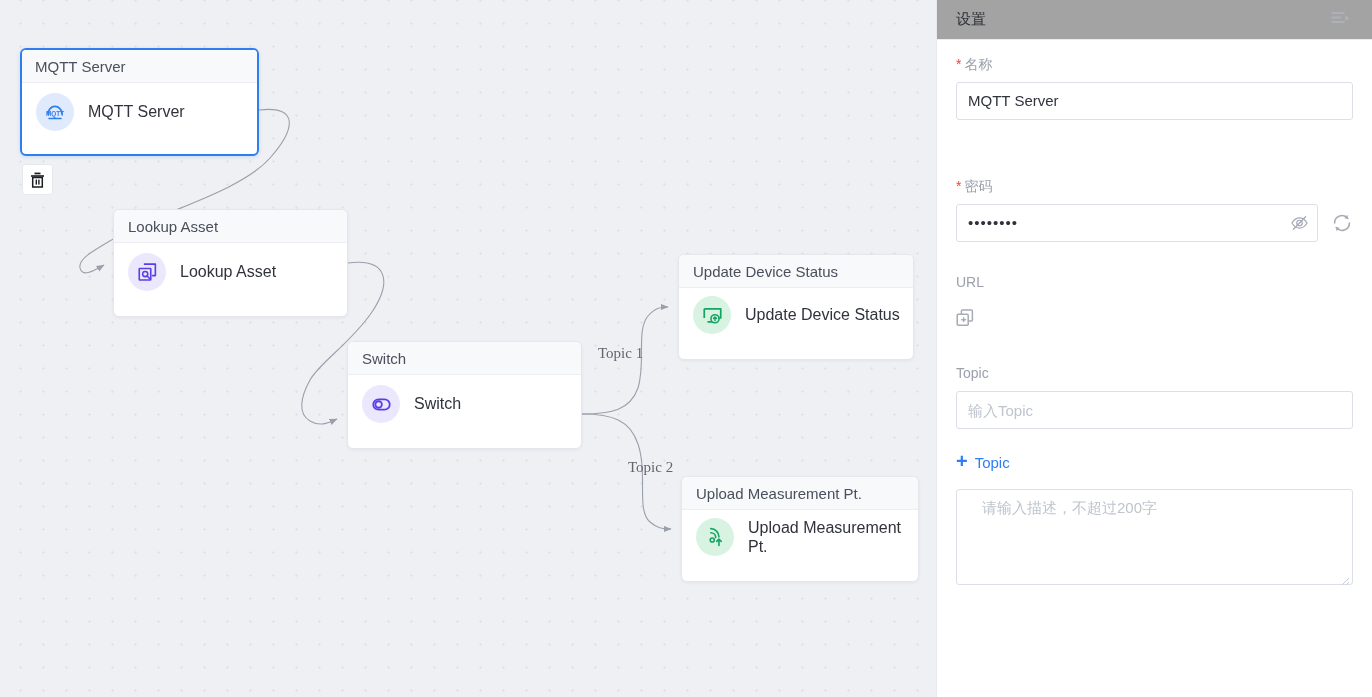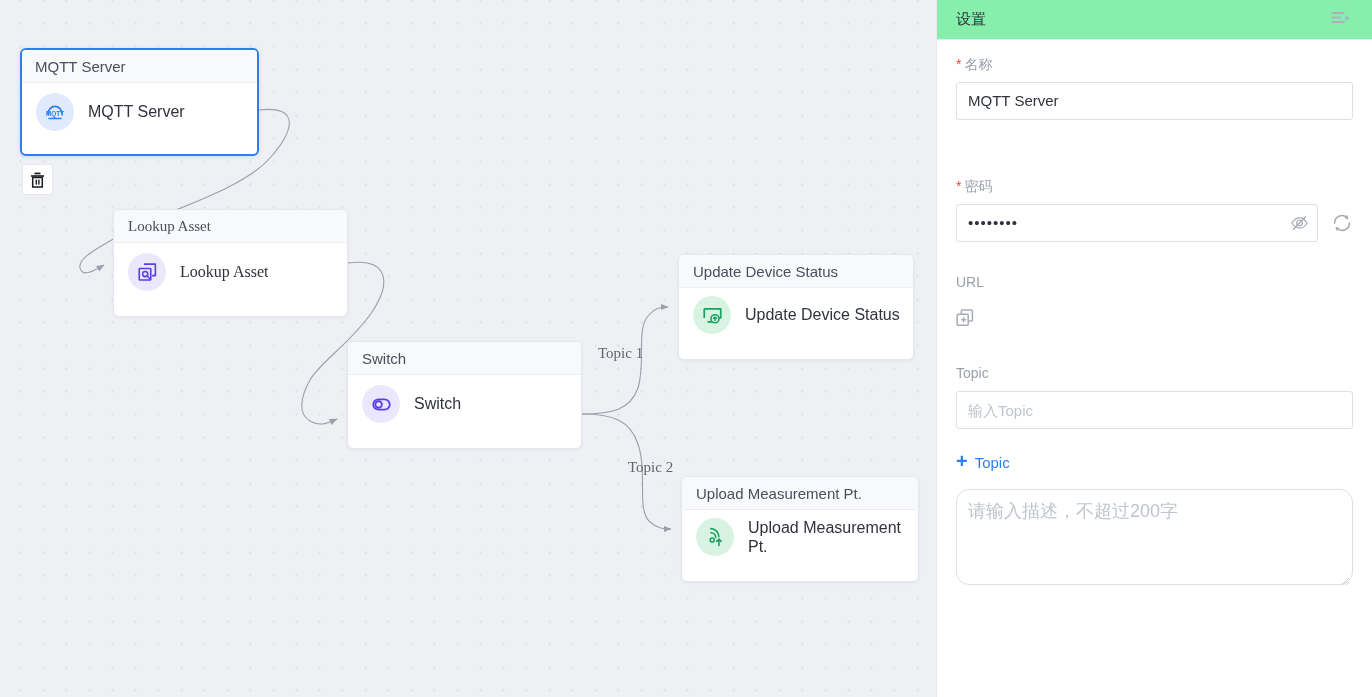--- a/index.html
+++ b/index.html
@@ -84,21 +84,21 @@
   .node-label {
     font-size: 16px;
     color: #30333c;
     line-height: 1.2;
     word-break: break-word;
     overflow: hidden;
   }
 
   
   #node-mqtt   { left: 20px;  top: 48px;  width: 239px; height: 108px; }
-  #node-lookup { left: 113px; top: 209px; width: 235px; height: 108px; font-family: Liberation Serif, serif; }
+  #node-lookup { left: 113px; top: 209px; width: 235px; height: 108px; }
   #node-switch { left: 347px; top: 341px; width: 235px; height: 108px; }
   #node-update { left: 678px; top: 254px; width: 236px; height: 106px; }
   #node-upload { left: 681px; top: 476px; width: 238px; height: 106px; }
 
   #node-update .node-body, #node-upload .node-body { padding-top: 8px; padding-bottom: 8px; }
   #node-update .node-label, #node-upload .node-label { width: 160px; }
 
   .edge-label {
     position: absolute;
     font-size: 15px;
@@ -131,21 +131,21 @@
     flex: 1 1 auto;
     width: 436px;
     height: 697px;
     background: #ffffff;
     border-left: 1px solid #e8e9ee;
     box-sizing: border-box;
     overflow: hidden;
   }
   #panel-header {
     height: 40px;
-    background: #86efac;
+    background: #a3a3a3;
     border-bottom: 1px solid #ebecf1;
     display: flex;
     align-items: center;
     justify-content: space-between;
     padding: 0 21px 0 19px;
     box-sizing: border-box;
   }
   #panel-title {
     font-size: 15px;
     color: #2e3139;
@@ -236,24 +236,24 @@
     font-weight: bold;
     line-height: 1;
     position: relative;
     top: -1px;
   }
 
   .textarea {
     width: 100%;
     height: 96px;
     border: 1px solid #dcdfe6;
-    border-radius: 13px;
-    box-sizing: border-box;
-    padding: 9px 11px;
-    font-size: 18px;
+    border-radius: 3px;
+    box-sizing: border-box;
+    padding: 9px 25px;
+    font-size: 15px;
     color: #30333c;
     font-family: "Liberation Sans", sans-serif;
     resize: none;
     outline: none;
   }
   .textarea::placeholder { color: #bfc4cd; }
   .ta-wrap { position: relative; }
   .ta-grip {
     position: absolute;
     right: 3px;

